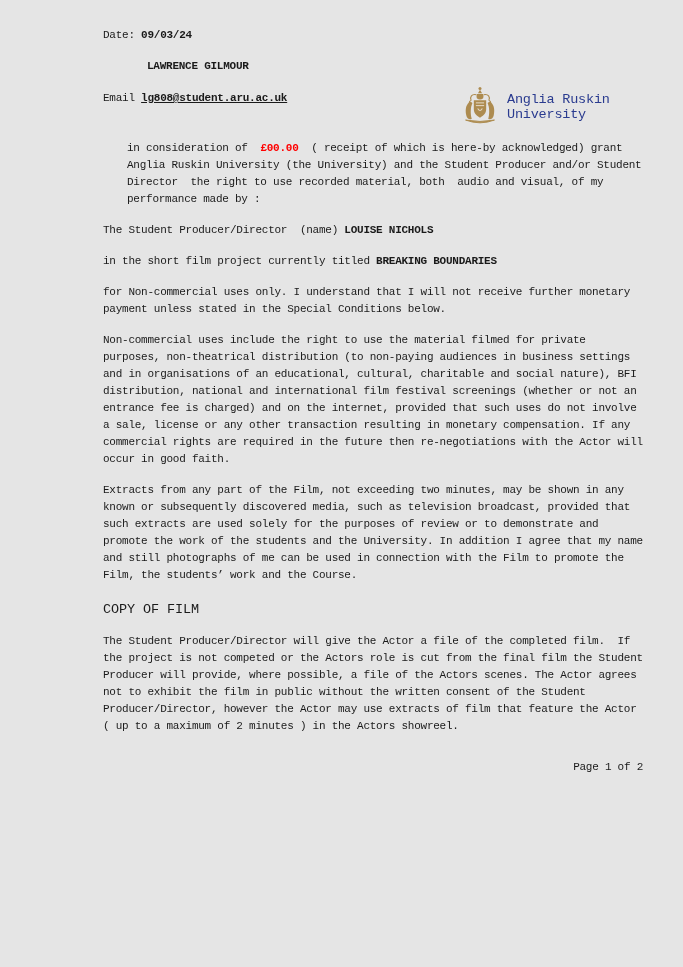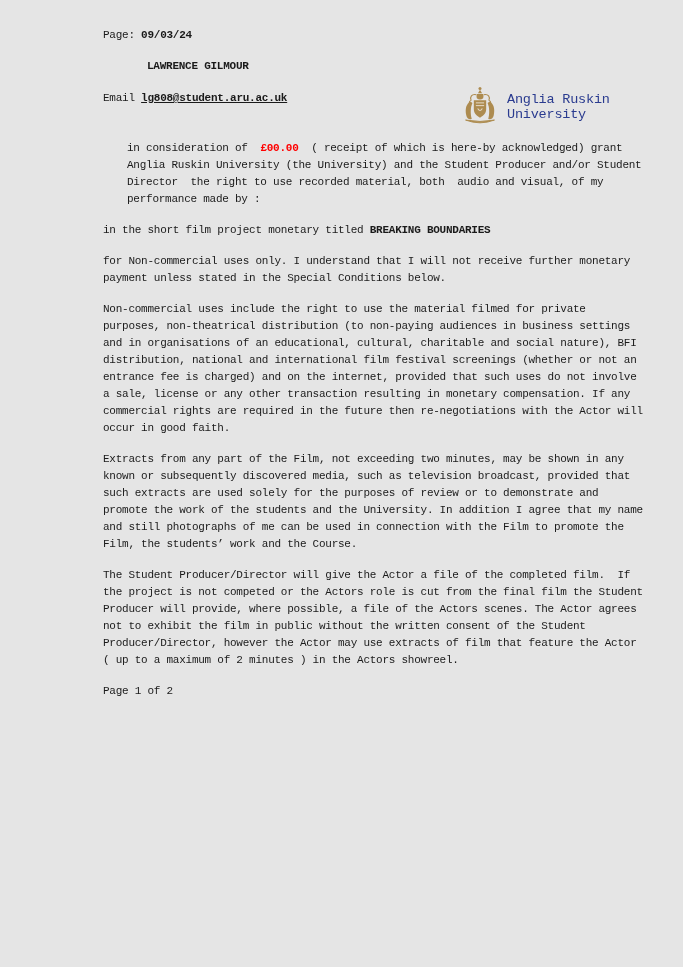--- a/index.html
+++ b/index.html
@@ -54,21 +54,21 @@
   }
   .para-consideration { margin-top: 33px; margin-left: 24px; }
   .amount { font-weight: 700; color: #ff0000; }
   b { font-weight: 700; }
   .section-heading {
     font-size: 13.5px;
     font-weight: 400;
     letter-spacing: -0.1px;
     margin: 17px 0 15px 0;
   }
-  .page-footer { margin-top: 14px; }
+  .page-footer { margin-top: 24px; text-align: right; }
 </style>
 </head>
 <body>
 
 <div class="page">
 
   <header class="logo">
     <svg class="logo-crest" viewBox="0 0 64 64" fill="none" xmlns="http://www.w3.org/2000/svg">
       <g stroke="#AD8B4F" fill="#AD8B4F">
 
@@ -89,35 +89,37 @@
         <path d="M11 51 Q32 59 53 51 Q32 55 11 51 Z" stroke-width="1.4"></path>
       </g>
     </svg>
     <div class="logo-text">
       <div>Anglia Ruskin</div>
       <div>University</div>
     </div>
   </header>
 
 
-  <p class="field field-date"><span>Page: </span><b>09/03/24</b></p>
+  <p class="field field-date"><span>Date: </span><b>09/03/24</b></p>
 
   <p class="field field-name">LAWRENCE GILMOUR</p>
 
   <p class="field field-email"><span>Email </span><span class="email-value">lg808@student.aru.ac.uk</span></p>
 
   <p class="para para-consideration"><span>in consideration of  </span><span class="amount">£00.00</span><span>  ( receipt of which is here-by acknowledged) grant Anglia Ruskin University (the University) and the Student Producer and/or Student Director  the right to use recorded material, both  audio and visual, of my performance made by :</span></p>
 
+  <p class="para"><span>The Student Producer/Director  (name) </span><b>LOUISE NICHOLS</b></p>
 
-  <p class="para"><span>in the short film project monetary titled </span><b>BREAKING BOUNDARIES</b></p>
+  <p class="para"><span>in the short film project currently titled </span><b>BREAKING BOUNDARIES</b></p>
 
   <p class="para">for Non-commercial uses only. I understand that I will not receive further monetary payment unless stated in the Special Conditions below.</p>
 
   <p class="para">Non-commercial uses include the right to use the material filmed for private purposes, non-theatrical distribution (to non-paying audiences in business settings and in organisations of an educational, cultural, charitable and social nature), BFI distribution, national and international film festival screenings (whether or not an entrance fee is charged) and on the internet, provided that such uses do not involve a sale, license or any other transaction resulting in monetary compensation. If any commercial rights are required in the future then re-negotiations with the Actor will occur in good faith.</p>
 
   <p class="para">Extracts from any part of the Film, not exceeding two minutes, may be shown in any known or subsequently discovered media, such as television broadcast, provided that such extracts are used solely for the purposes of review or to demonstrate and promote the work of the students and the University. In addition I agree that my name and still photographs of me can be used in connection with the Film to promote the Film, the students’ work and the Course.</p>
 
+  <h2 class="section-heading">COPY OF FILM</h2>
 
   <p class="para">The Student Producer/Director will give the Actor a file of the completed film.  If the project is not competed or the Actors role is cut from the final film the Student Producer will provide, where possible, a file of the Actors scenes. The Actor agrees not to exhibit the film in public without the written consent of the Student Producer/Director, however the Actor may use extracts of film that feature the Actor ( up to a maximum of 2 minutes ) in the Actors showreel.</p>
 
   <p class="page-footer">Page 1 of 2</p>
 
 </div>
 
 </body></html>

